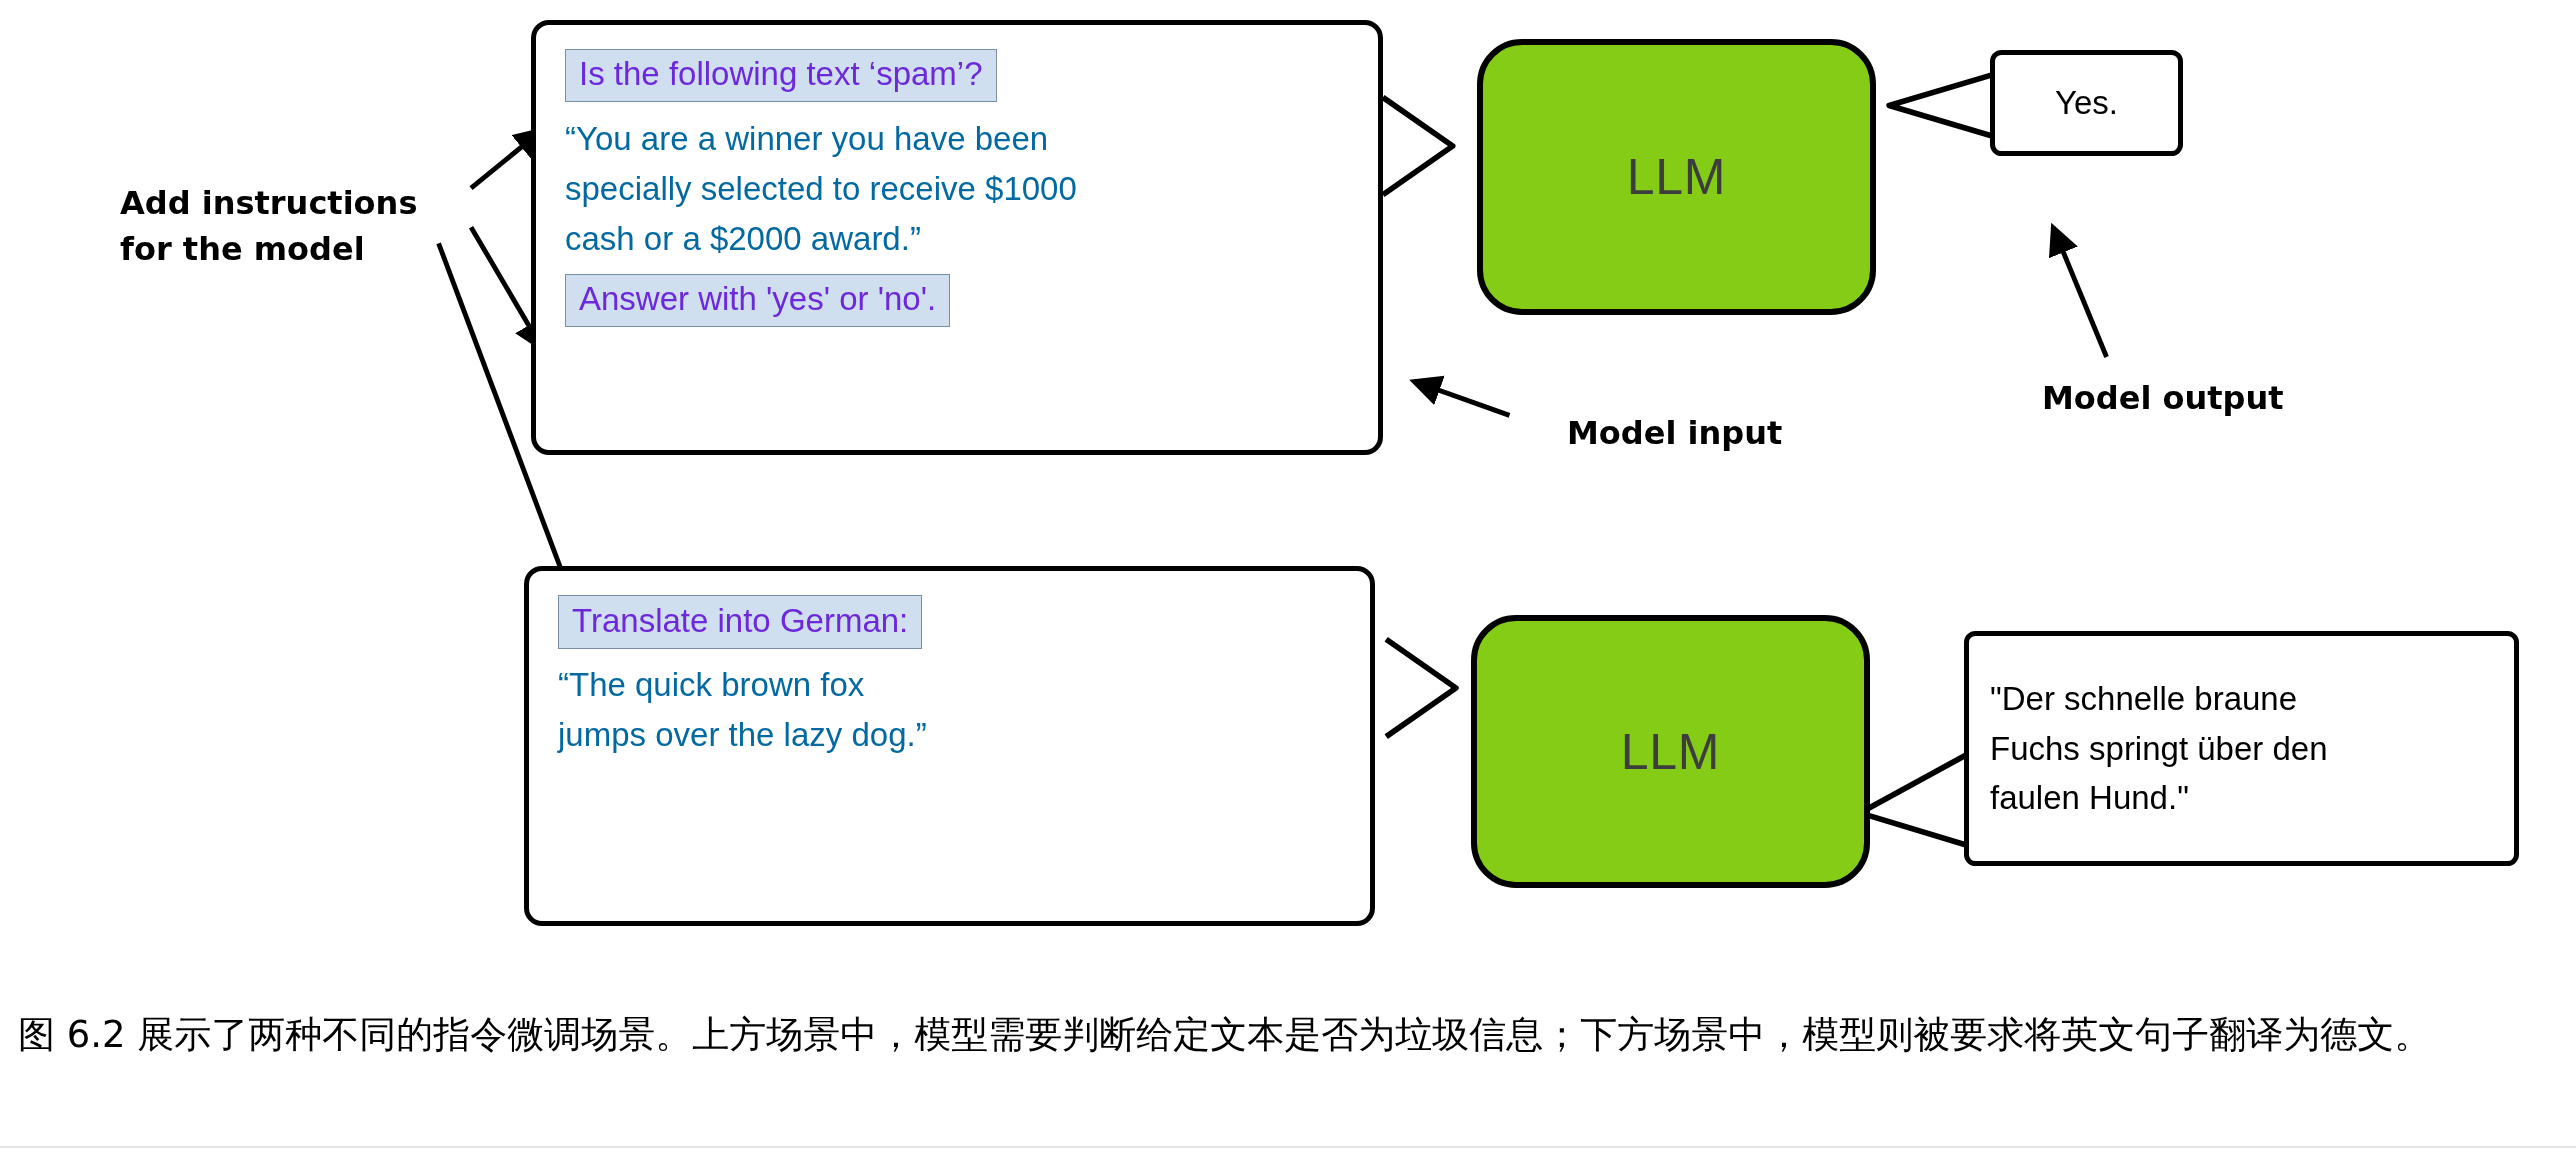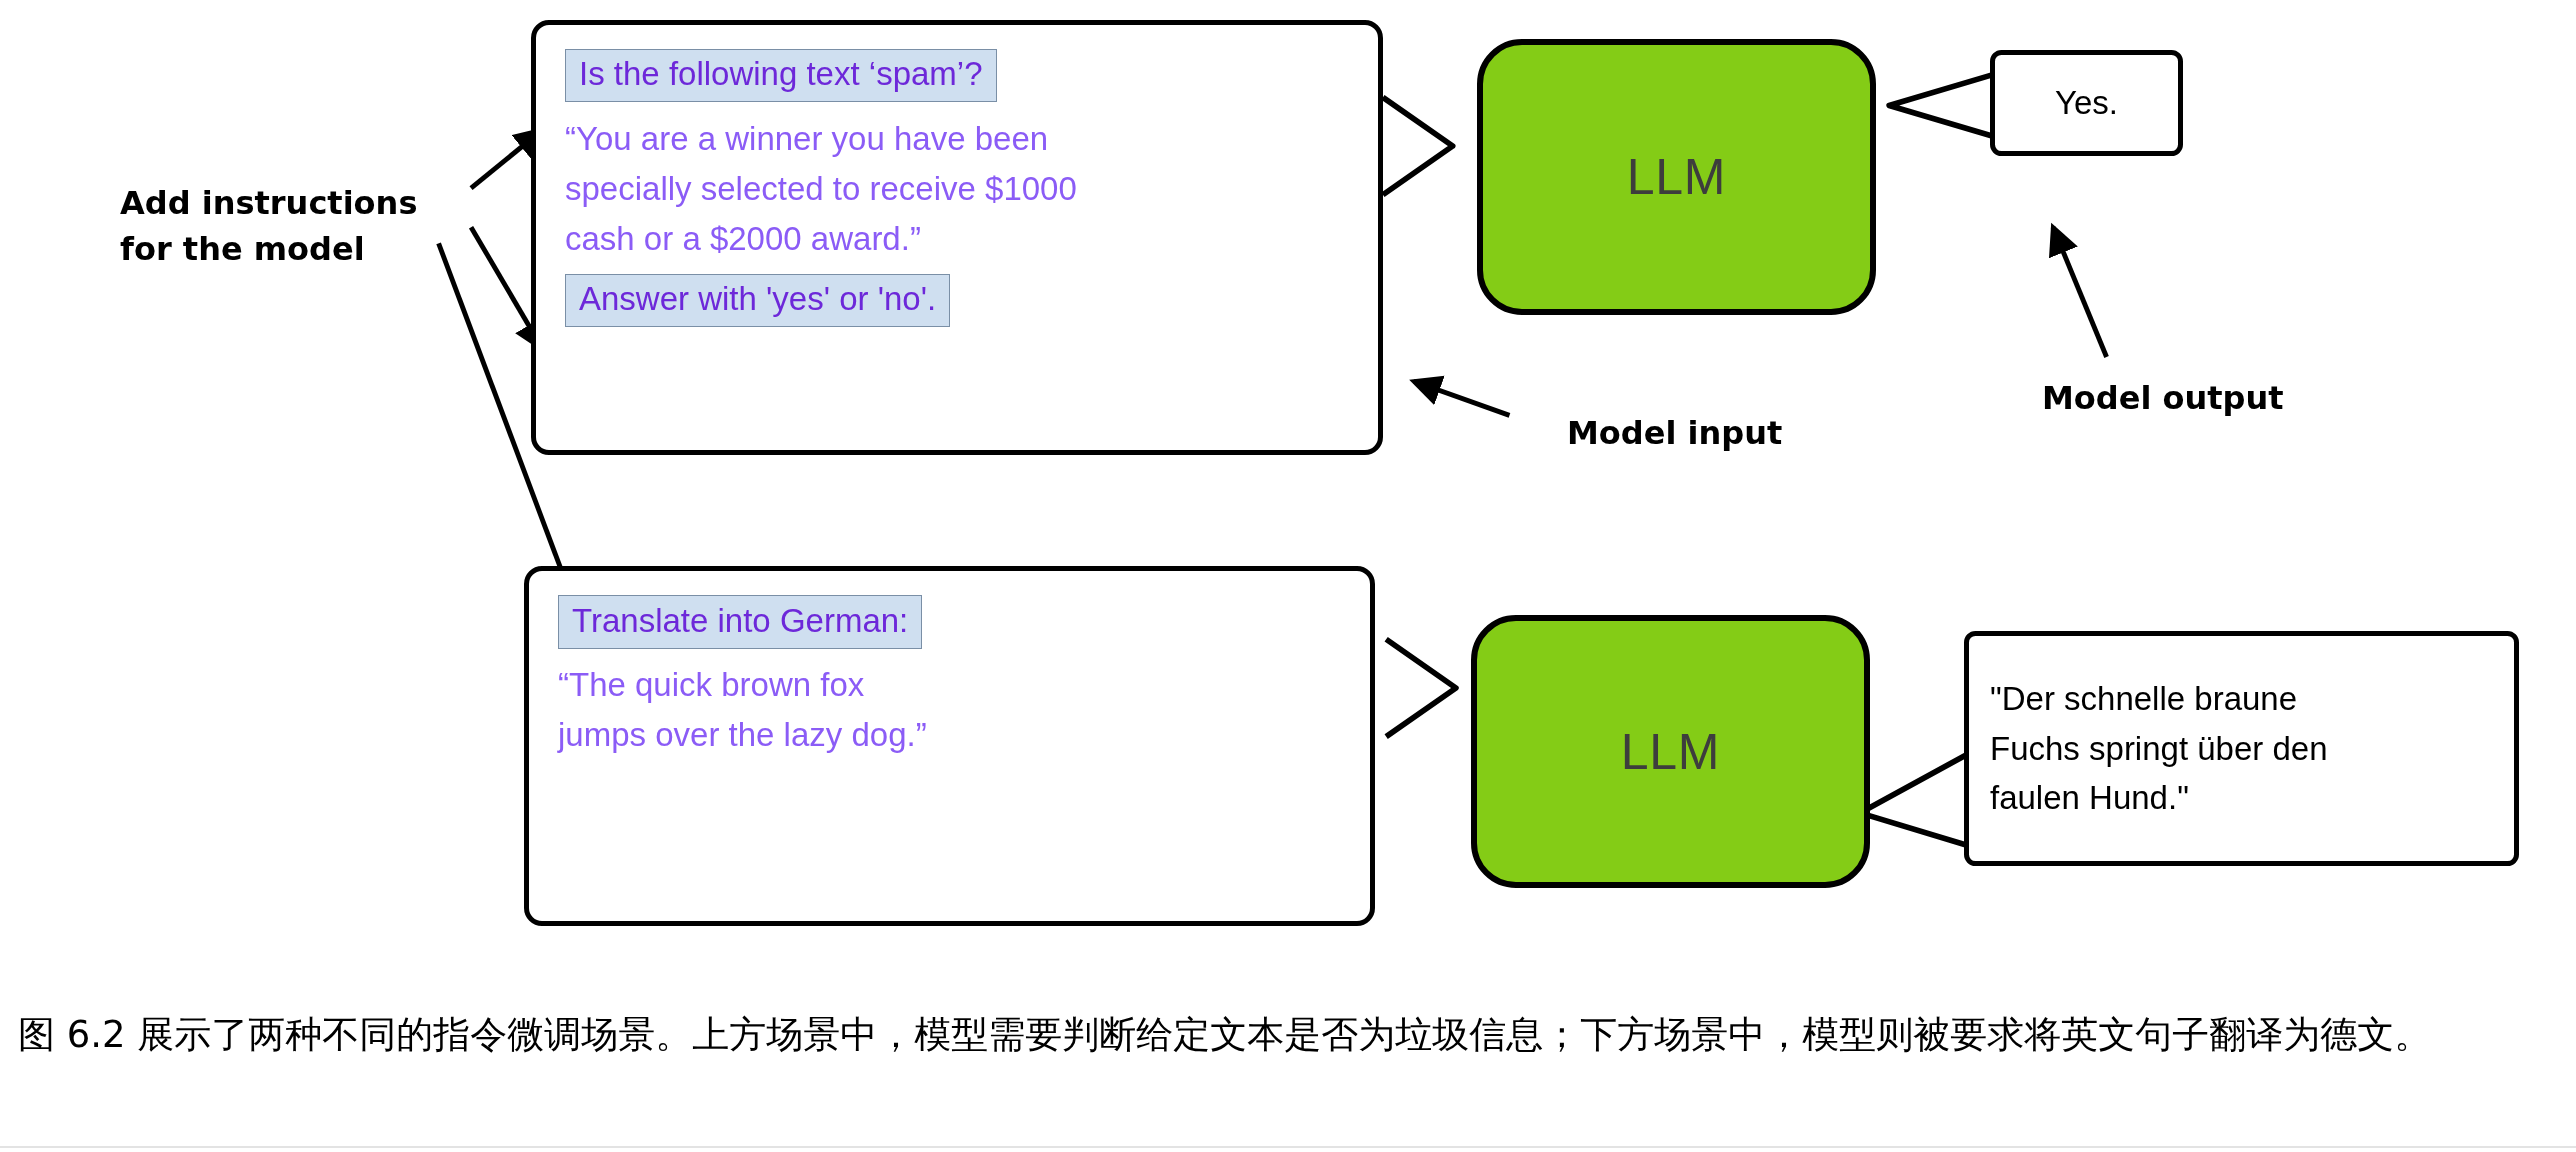--- a/index.html
+++ b/index.html
@@ -58,21 +58,21 @@
     border: 1.6px solid #7a8fa6;
     padding: 5.7px 13px 8px 13px;
     font-size: 33px;
     line-height: 1.15;
     color: #6d28d9;
     white-space: nowrap;
   }
   .prompt-text {
     font-size: 33px;
     line-height: 1.52;
-    color: #8b5cf6;
+    color: #0369a1;
     margin-top: 11.4px;
     white-space: pre-line;
   }
   .prompt-text.tight {
   }
   .chip-spacer {
     height: 9.7px;
   }
 
   

